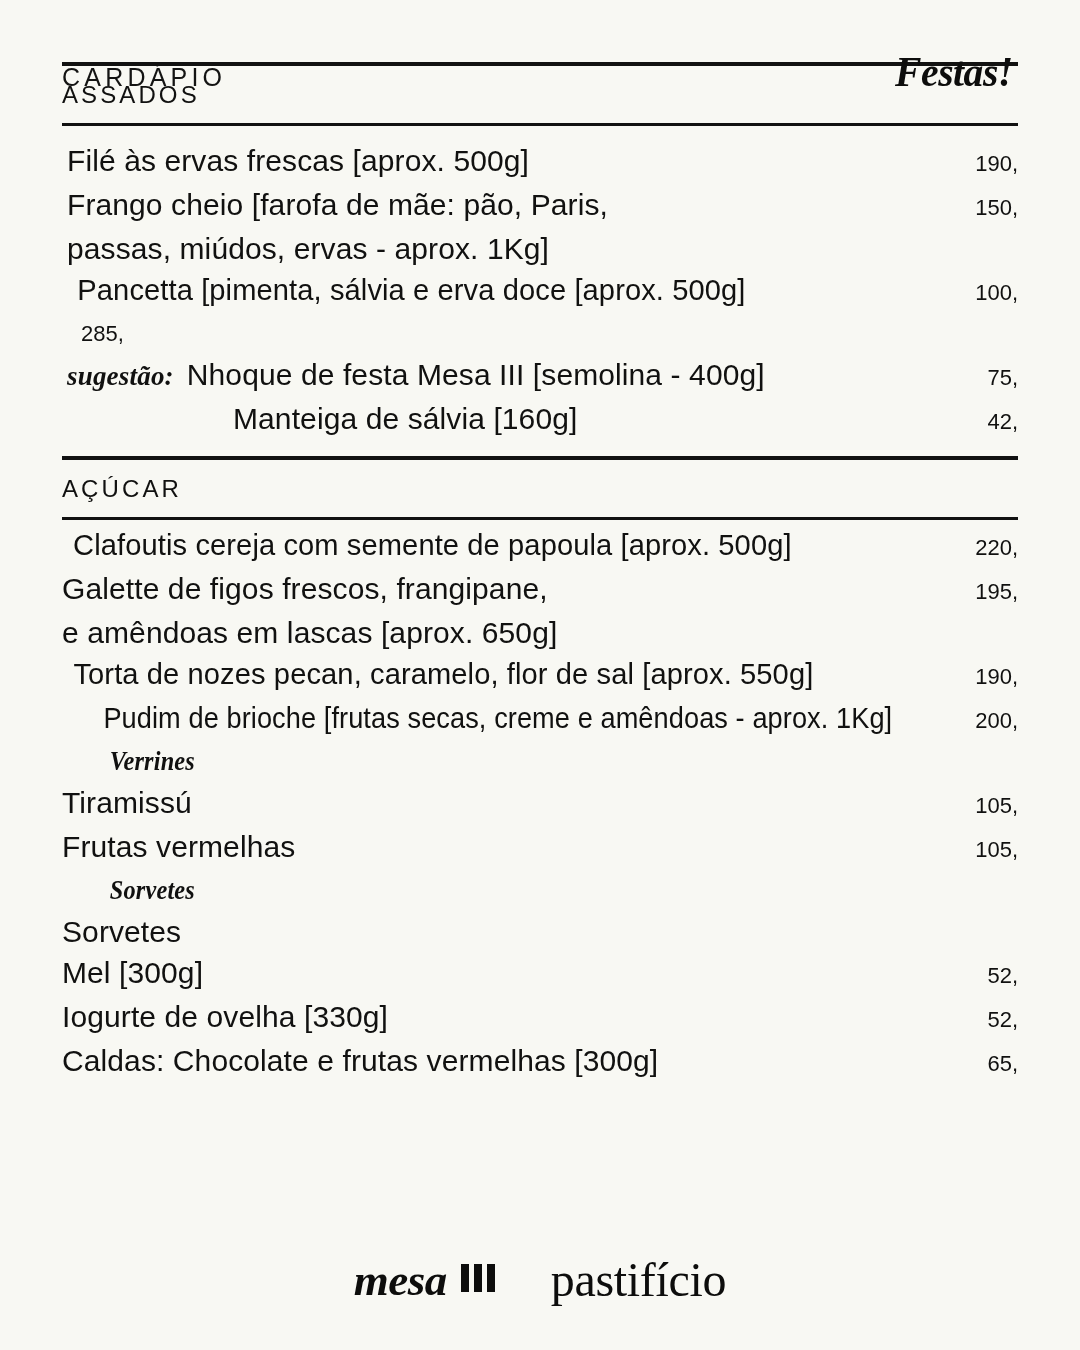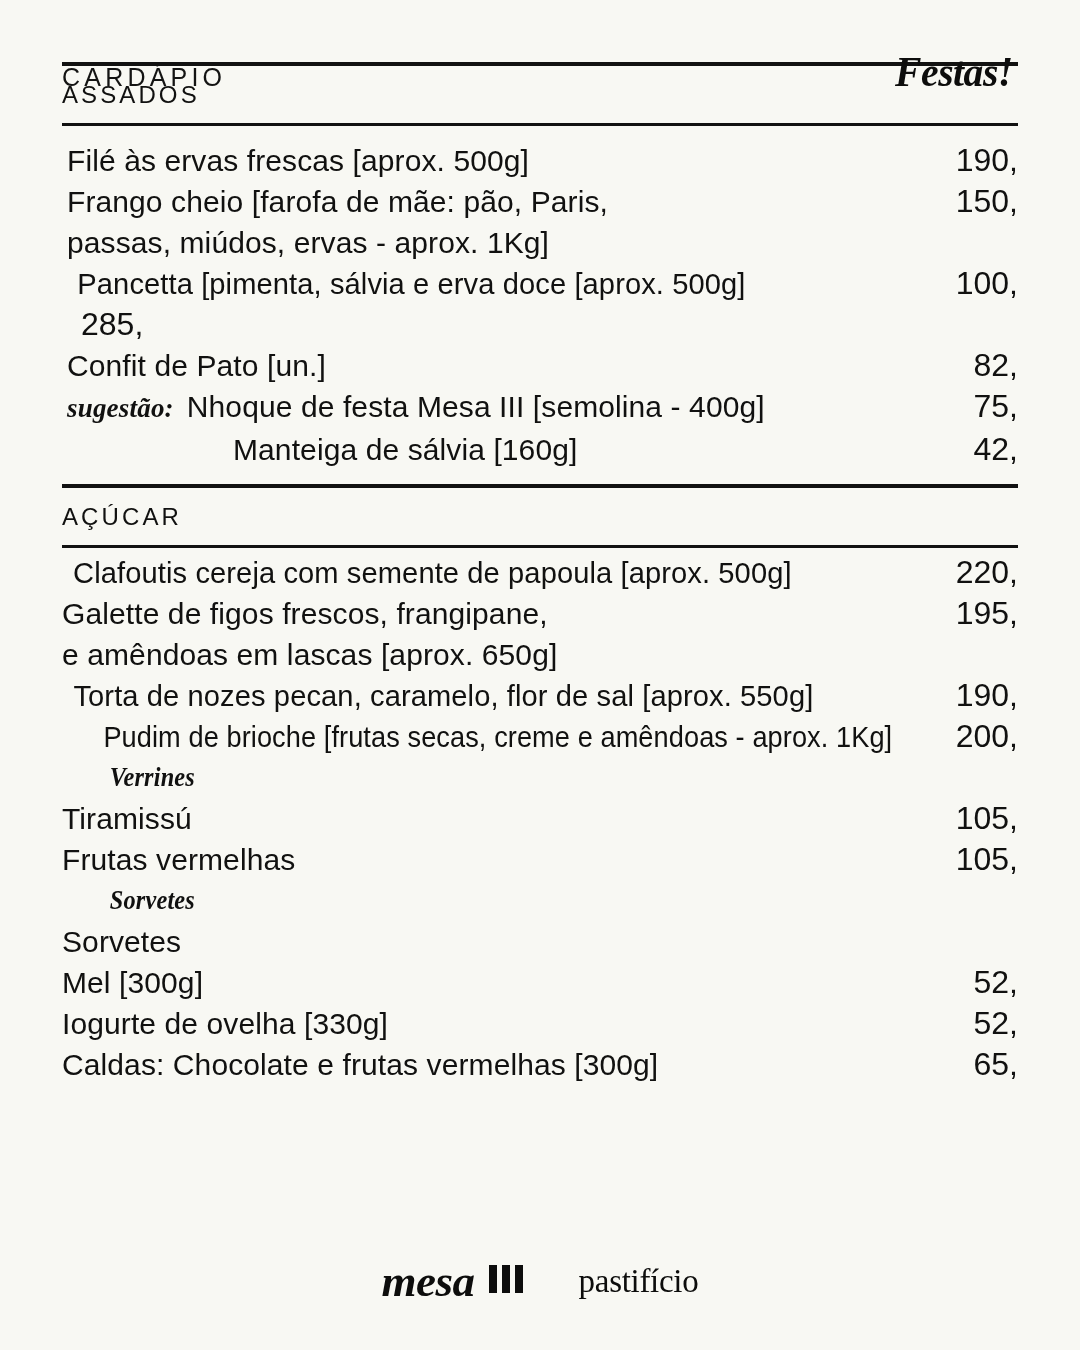--- a/index.html
+++ b/index.html
@@ -79,21 +79,21 @@
     justify-content: space-between;
     line-height: 41px;
     white-space: nowrap;
   }
   .row .name {
     font-size: 30px;
     font-weight: 300;
     letter-spacing: 0.1px;
   }
   .row .price {
-    font-size: 32px;
+    font-size: 22px;
     font-weight: 300;
     padding-left: 14px;
     flex: 0 0 auto;
   }
   
   .indent-a { padding-left: 5px; }
 
   .row.squeeze .name { transform: scaleX(0.905); transform-origin: left baseline; }
   .row.squeeze-sm .name { transform: scaleX(0.97); transform-origin: left baseline; }
 
@@ -147,21 +147,21 @@
   }
   .logo-bars i {
     display: block;
     width: 8px;
     height: 28px;
     background: #0d0d0c;
   }
   .logo-pastificio {
     font-family: "Liberation Serif", serif;
     font-weight: 400;
-    font-size: 33px;
+    font-size: 48px;
     letter-spacing: -0.3px;
     color: #0d0d0c;
     margin-left: 43px;
   }
 </style>
 </head>
 <body>
 
 <div class="page">
 
@@ -195,24 +195,20 @@
 
       <div class="row indent-a squeeze-sm">
         <span class="name">Pancetta [pimenta, sálvia e erva doce [aprox. 500g]</span>
         <span class="price">100,</span>
       </div>
 
       <div class="row indent-a">
         <span class="price">285,</span>
       </div>
 
-      <div class="row indent-a">
-        <span class="name">Confit de Pato [un.]</span>
-        <span class="price">82,</span>
-      </div>
 
       <div class="row indent-a">
         <span class="name"><span class="lead">sugestão:</span><span>Nhoque de festa Mesa III [semolina - 400g]</span></span>
         <span class="price">75,</span>
       </div>
 
       <div class="row indent-a">
         <span class="name"><span class="hang"></span><span>Manteiga de sálvia [160g]</span></span>
         <span class="price">42,</span>
       </div>

